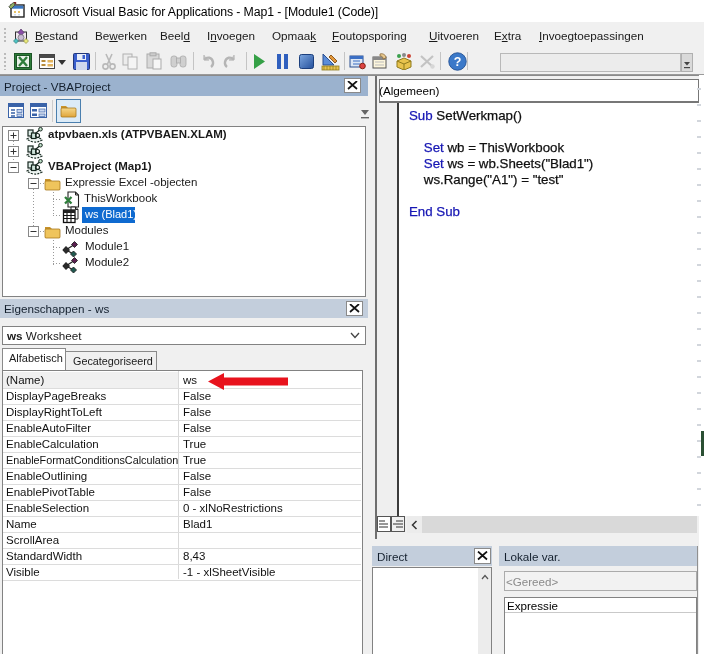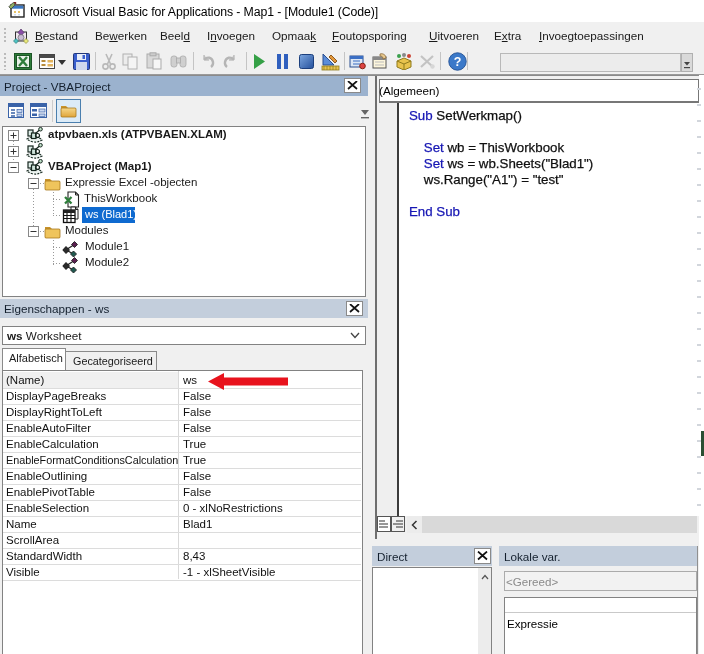--- a/index.html
+++ b/index.html
@@ -438,14 +438,14 @@
 <svg class="abs" style="left:481px;top:574px" width="8" height="6" viewBox="0 0 8 6">
     <path d="M1 5 L4 1.5 L7 5" fill="none" stroke="#555" stroke-width="1.2"></path>
   </svg>
 
 <div class="abs" style="left:499px;top:546px;width:199px;height:20px;background:#c3cedc"></div>
 <div class="t12 abs" style="left:504px;top:550px;color:#14202e">Lokale var.</div>
 <div class="abs" style="left:504px;top:571px;width:193px;height:20px;background:#f2f2f2;border:1px solid #ababab"></div>
 <div class="abs" style="left:506px;top:574.5px;color:#8a8a8a;font-size:11.6px">&lt;Gereed&gt;</div>
 <div class="abs" style="left:504px;top:597px;width:193px;height:57px;background:#fff;border:1px solid #828282;border-bottom:none"></div>
 <div class="abs" style="left:505px;top:612px;width:191px;height:1px;background:#c9c9c9"></div>
-<div class="abs" style="left:507px;top:617px;color:#000;font-size:11.6px">Expressie</div>
+<div class="abs" style="left:507px;top:599px;color:#000;font-size:11.6px">Expressie</div>
 <div class="abs" style="left:697px;top:546px;width:1px;height:108px;background:#909090"></div>
 
 </body></html>

